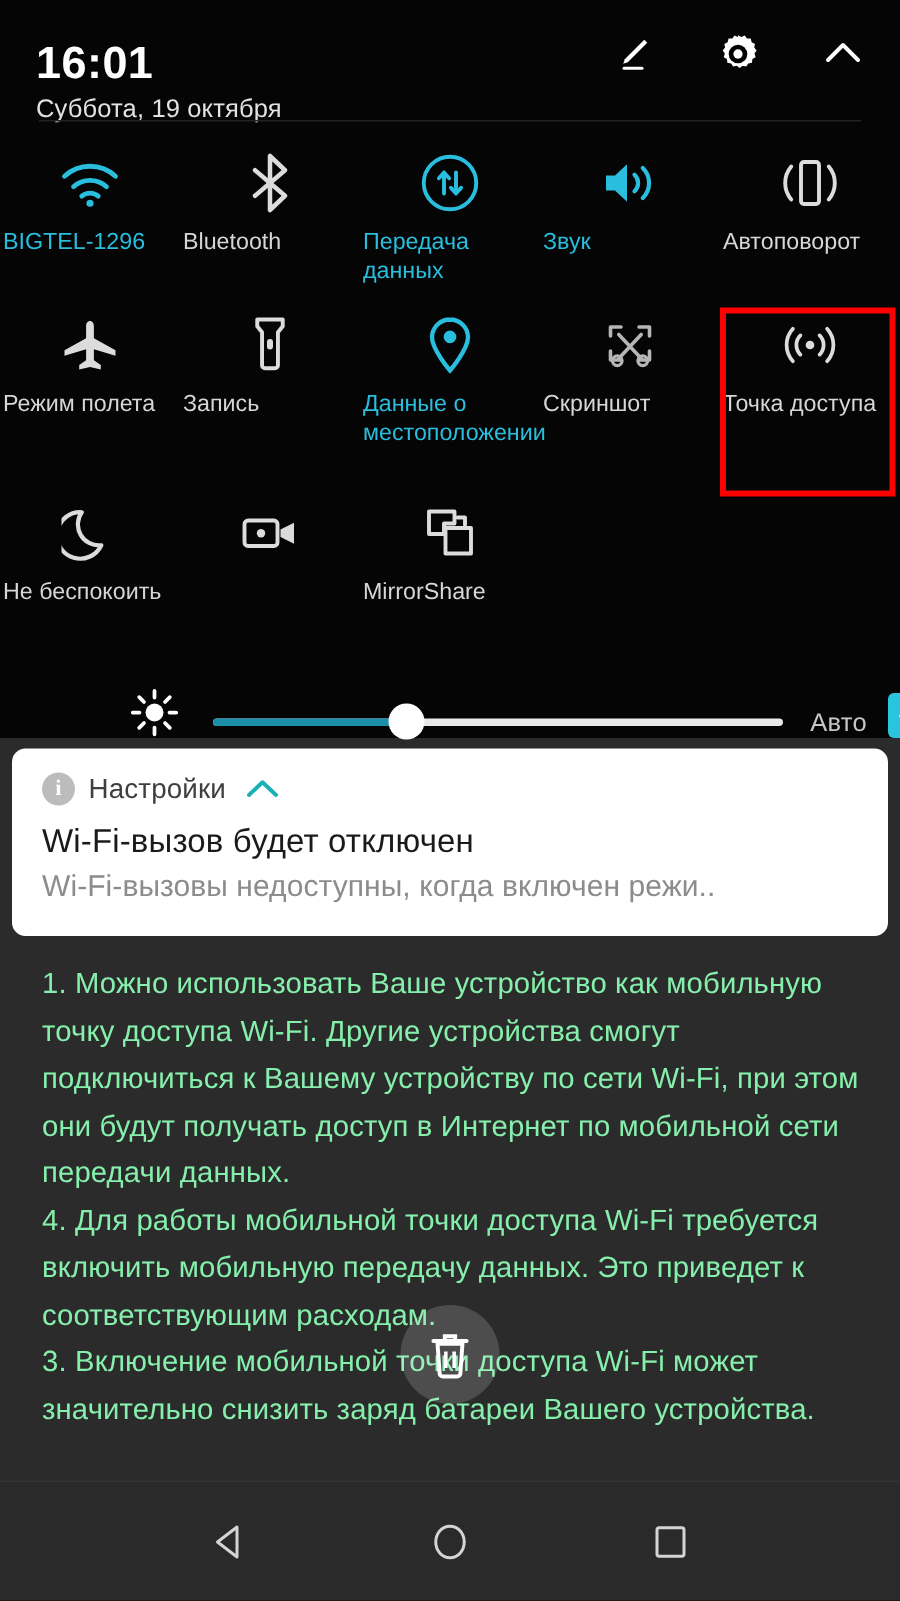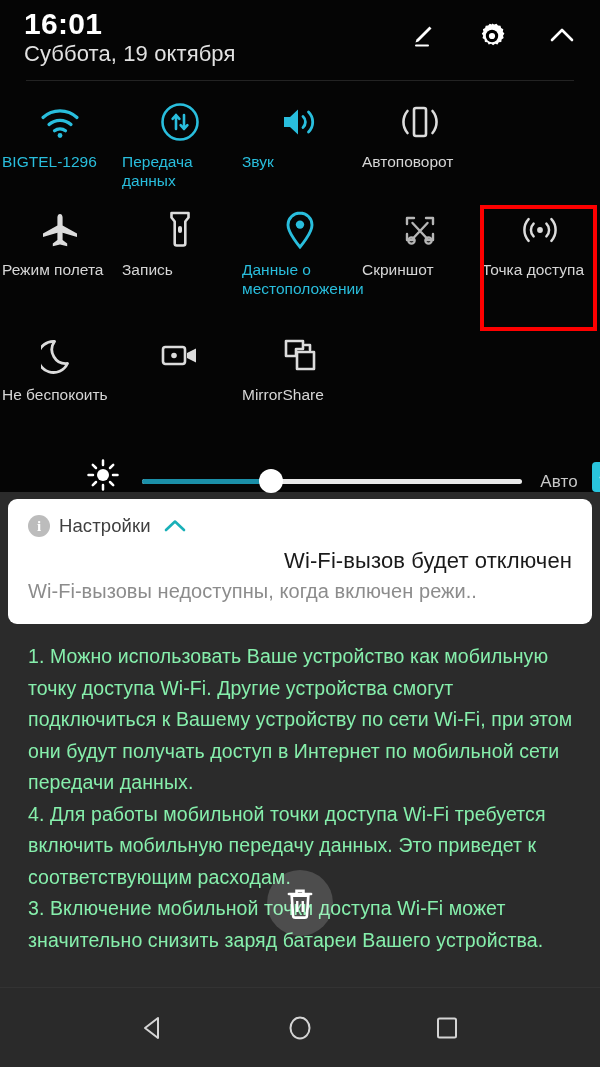--- a/index.html
+++ b/index.html
@@ -43,28 +43,28 @@
   .nav-btn{ width:56px; height:56px; display:flex; align-items:center; justify-content:center; }
 
   
   .shade{
     position:absolute; left:0; top:0; width:600px; height:492px;
     background:#050505;
     z-index:5;
   }
 
   .shade-header{
-    position:relative; height:82px; padding:7px 22px 0 24px;
+    position:relative; height:82px; padding:26px 22px 0 24px;
   }
   .clock{
     color:#fff; font-size:30px; font-weight:bold; letter-spacing:.3px;
     line-height:34px;
   }
   .date{
-    color:#e2e2e2; font-size:22px; line-height:24px; margin-top:1px;
+    color:#e2e2e2; font-size:17px; line-height:24px; margin-top:1px;
     letter-spacing:.1px;
   }
   .header-icons{
     position:absolute; right:20px; top:18px;
     display:flex; align-items:center; gap:34px;
   }
   .hicon{ width:36px; height:36px; display:flex; align-items:center; justify-content:center; }
   .hdr-divider{
     position:absolute; left:26px; right:26px; top:80px; height:1px;
     background:#232323;
@@ -142,21 +142,20 @@
   .notif-top{ display:flex; align-items:center; gap:9px; height:26px; }
   .info-circle{
     width:22px; height:22px; border-radius:50%; background:#bcbcbc;
     display:flex; align-items:center; justify-content:center;
     color:#fff; font-size:15px; font-weight:bold; font-family:"Liberation Serif", serif;
   }
   .notif-app{ color:#3f3f3f; font-size:18.5px; letter-spacing:.1px; }
   .notif-title{
     color:#1a1a1a; font-size:22px; margin-top:9px; letter-spacing:.1px;
     white-space:nowrap;
-    text-align:right;
   }
   .notif-body{
     color:#8c8c8c; font-size:20px; margin-top:6px; letter-spacing:.05px;
     white-space:nowrap; overflow:hidden;
   }
 </style>
 </head>
 <body>
 
 <div class="bg-layer">
@@ -234,20 +233,28 @@
           <svg width="42" height="32" viewBox="0 0 42 32">
             <path d="M4 11.5a25 25 0 0 1 34 0" fill="none" stroke="#29bedd" stroke-width="3.2" stroke-linecap="round"></path>
             <path d="M10 18.5a16.5 16.5 0 0 1 22 0" fill="none" stroke="#29bedd" stroke-width="3.2" stroke-linecap="round"></path>
             <path d="M15.5 24.8a8.5 8.5 0 0 1 11 0" fill="none" stroke="#29bedd" stroke-width="3.2" stroke-linecap="round"></path>
             <circle cx="21" cy="29.5" r="2.4" fill="#29bedd"></circle>
           </svg>
         </div>
         <div class="lbl">BIGTEL-1296</div>
       </div>
 
+      <div class="tile">
+        <div class="ic">
+          <svg width="30" height="40" viewBox="0 0 30 40">
+            <path d="M15 2 L15 38 M15 2 L25 11.5 L5 28.5 M15 38 L25 28.5 L5 11.5" fill="none" stroke="#dcdcdc" stroke-width="3" stroke-linecap="round" stroke-linejoin="round"></path>
+          </svg>
+        </div>
+        <div class="lbl">Bluetooth</div>
+      </div>
 
       <div class="tile on">
         <div class="ic">
           <svg width="42" height="42" viewBox="0 0 42 42">
             <circle cx="21" cy="21" r="17.5" fill="none" stroke="#29bedd" stroke-width="2.6"></circle>
             <path d="M17 28 V14 M17 14 L13.6 17.8 M17 14 L20.4 17.8" fill="none" stroke="#29bedd" stroke-width="2.6" stroke-linecap="round" stroke-linejoin="round"></path>
             <path d="M25 14 V28 M25 28 L21.6 24.2 M25 28 L28.4 24.2" fill="none" stroke="#29bedd" stroke-width="2.6" stroke-linecap="round" stroke-linejoin="round"></path>
           </svg>
         </div>
         <div class="lbl">Передача данных</div>

